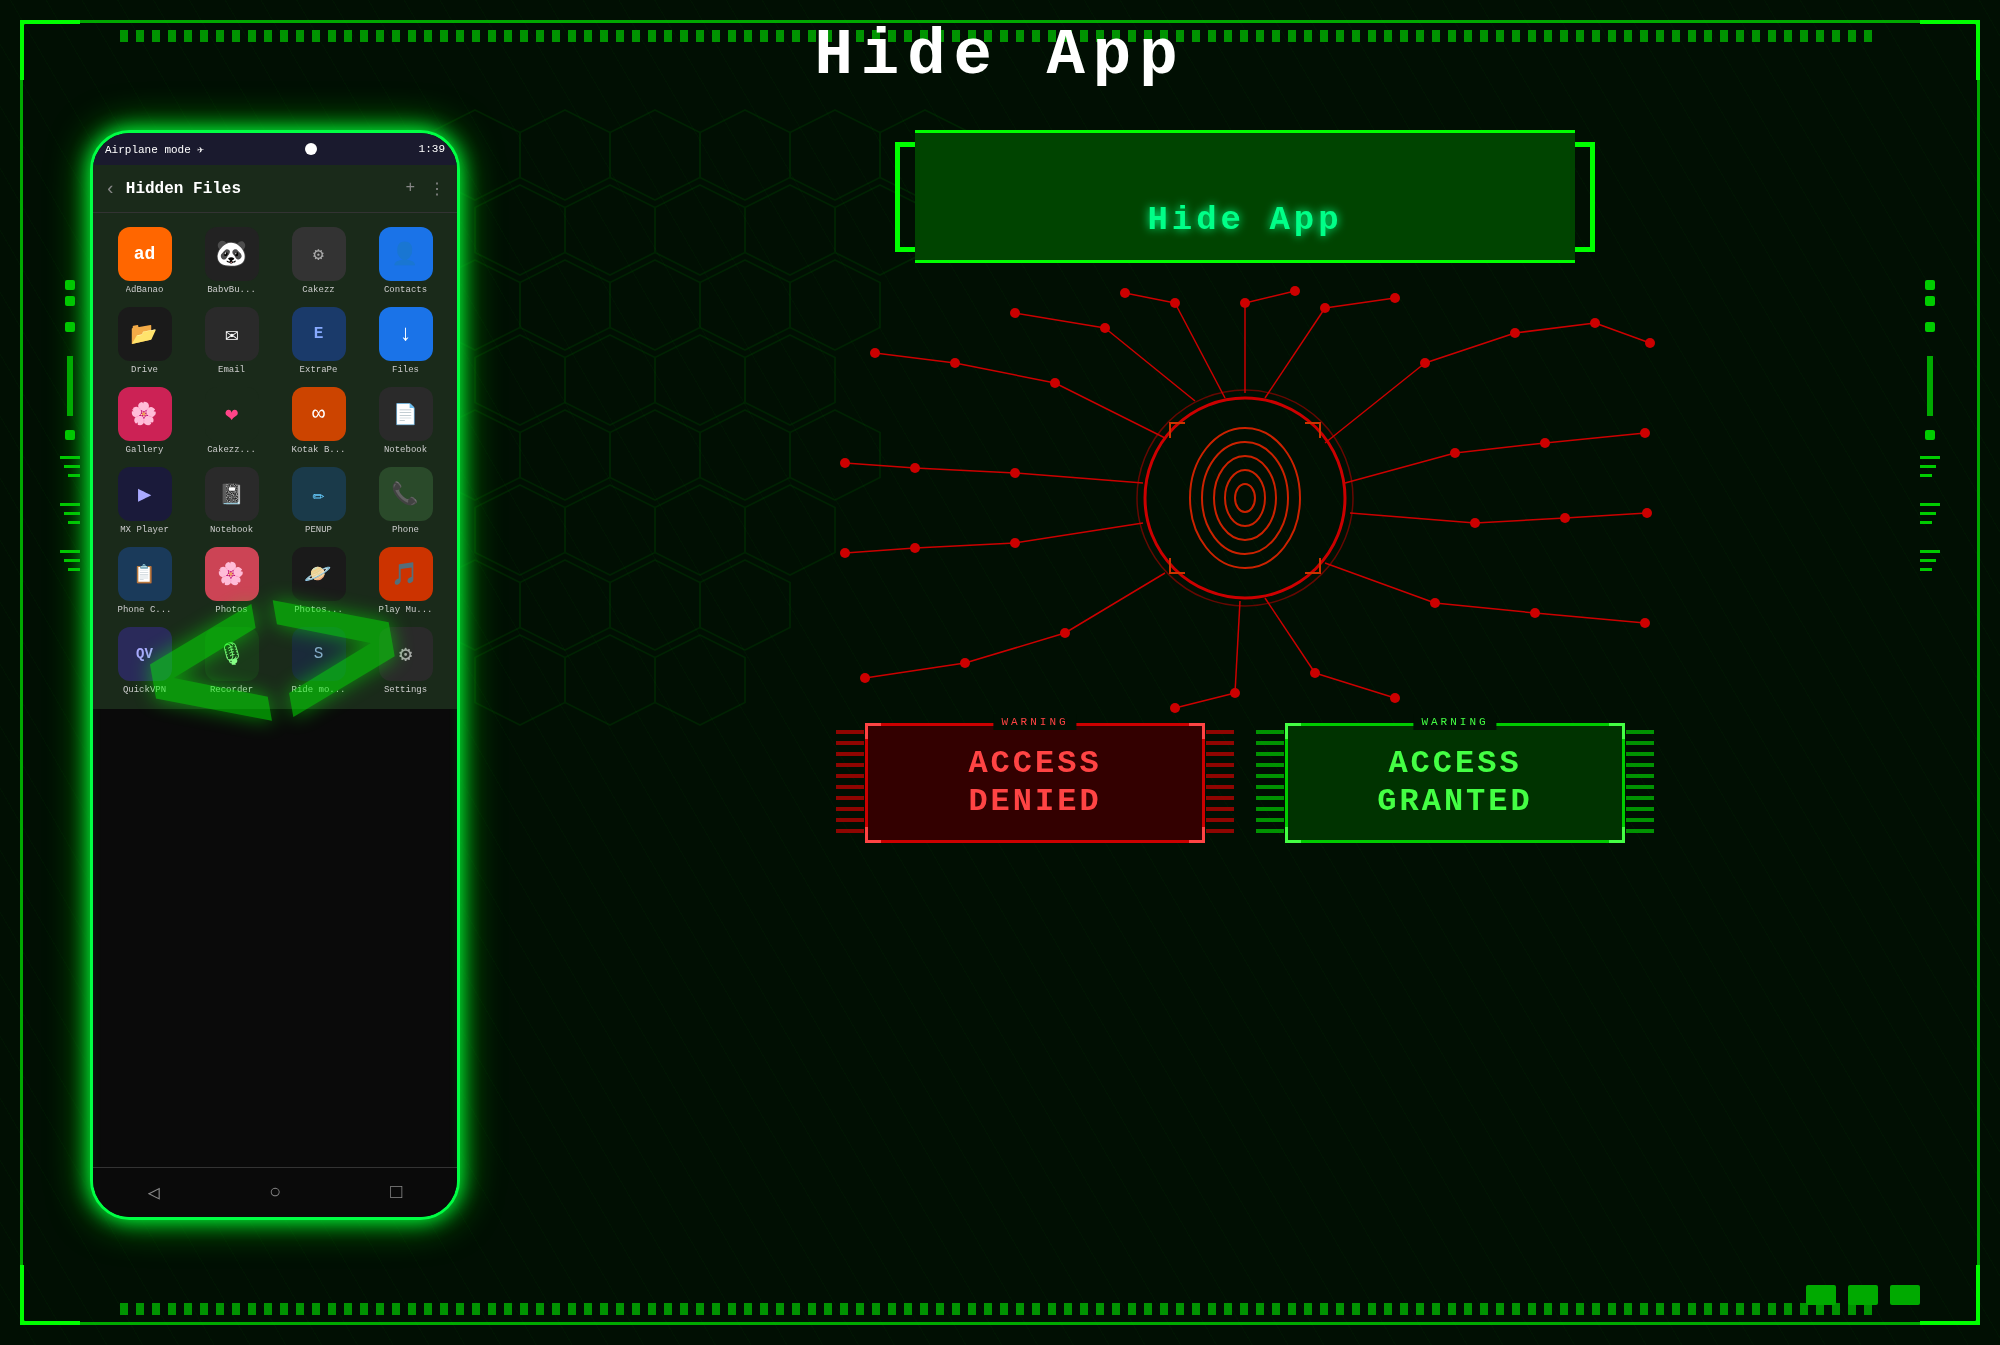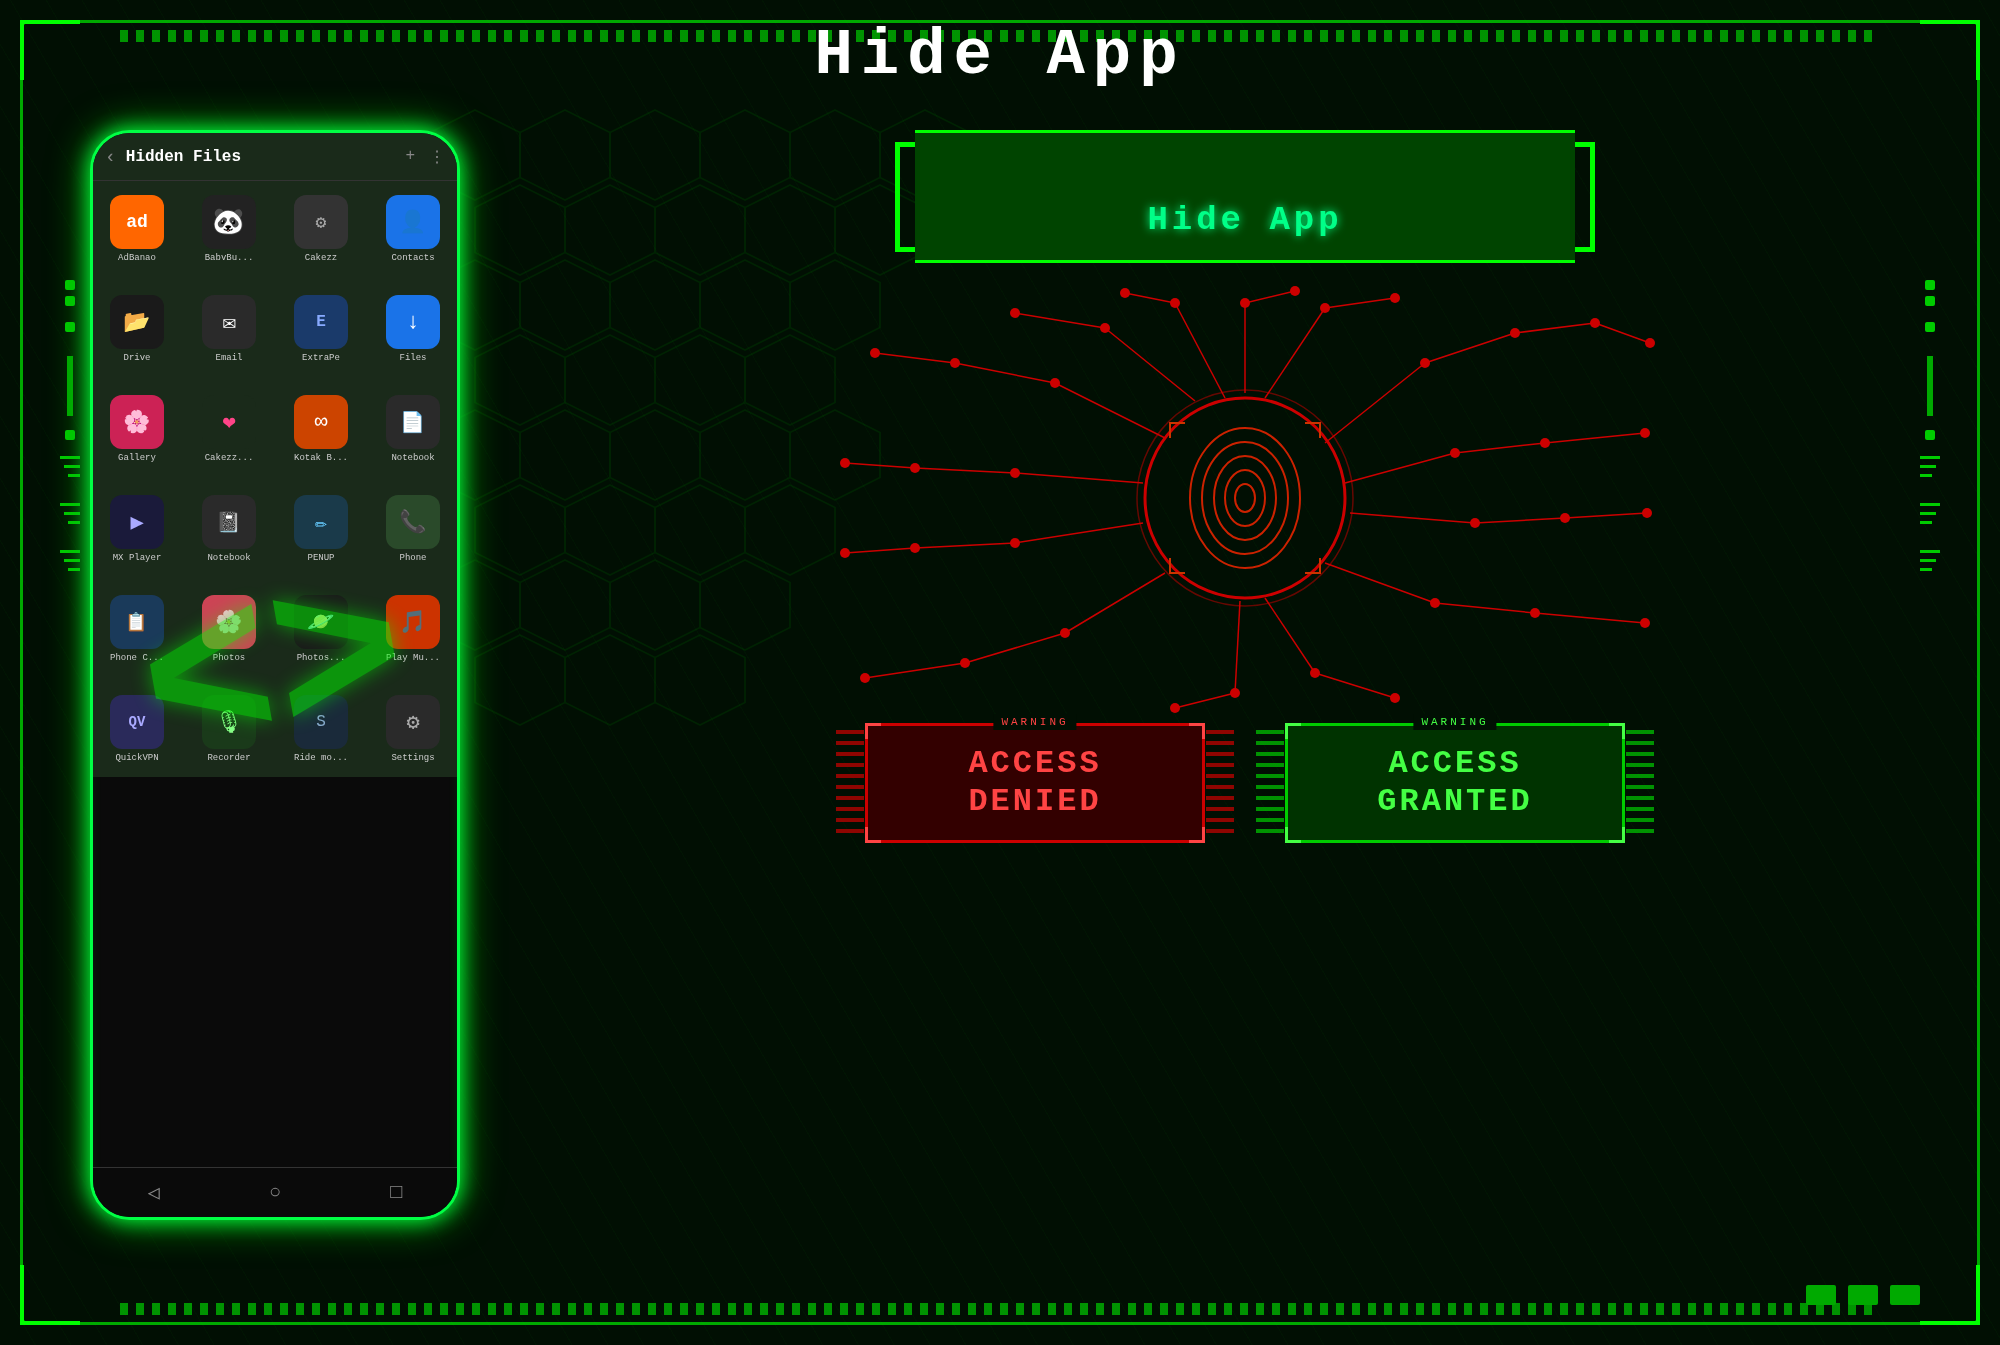--- a/index.html
+++ b/index.html
@@ -145,21 +145,21 @@
     .phone-header-icons {
       display: flex;
       gap: 14px;
       color: #888;
       font-size: 16px;
     }
 
     .phone-apps-grid {
       display: grid;
       grid-template-columns: repeat(4, 1fr);
-      gap: 20px;
+      gap: 0;
       padding: 8px;
       background: #1a2a1a;
     }
 
     .app-item {
       display: flex;
       flex-direction: column;
       align-items: center;
       padding: 6px 2px;
       gap: 4px;
@@ -440,20 +440,25 @@
     <div style="width:16px;height:3px;background:#00cc00;"></div>
     <div style="width:12px;height:3px;background:#00cc00;"></div>
   </div>
 </div>
 
 <h1 class="page-title">Hide App</h1>
 
 <div class="phone-container">
   <div class="phone-outer">
 
+    <div class="phone-status-bar">
+      <span>Airplane mode ✈</span>
+      <span style="width:12px;height:12px;background:#fff;border-radius:50%;display:inline-block;"></span>
+      <span>1:39</span>
+    </div>
 
     <div class="phone-header">
       <span class="phone-header-back">‹</span>
       <span class="phone-header-title">Hidden Files</span>
       <div class="phone-header-icons">
         <span>+</span>
         <span>⋮</span>
       </div>
     </div>
 

